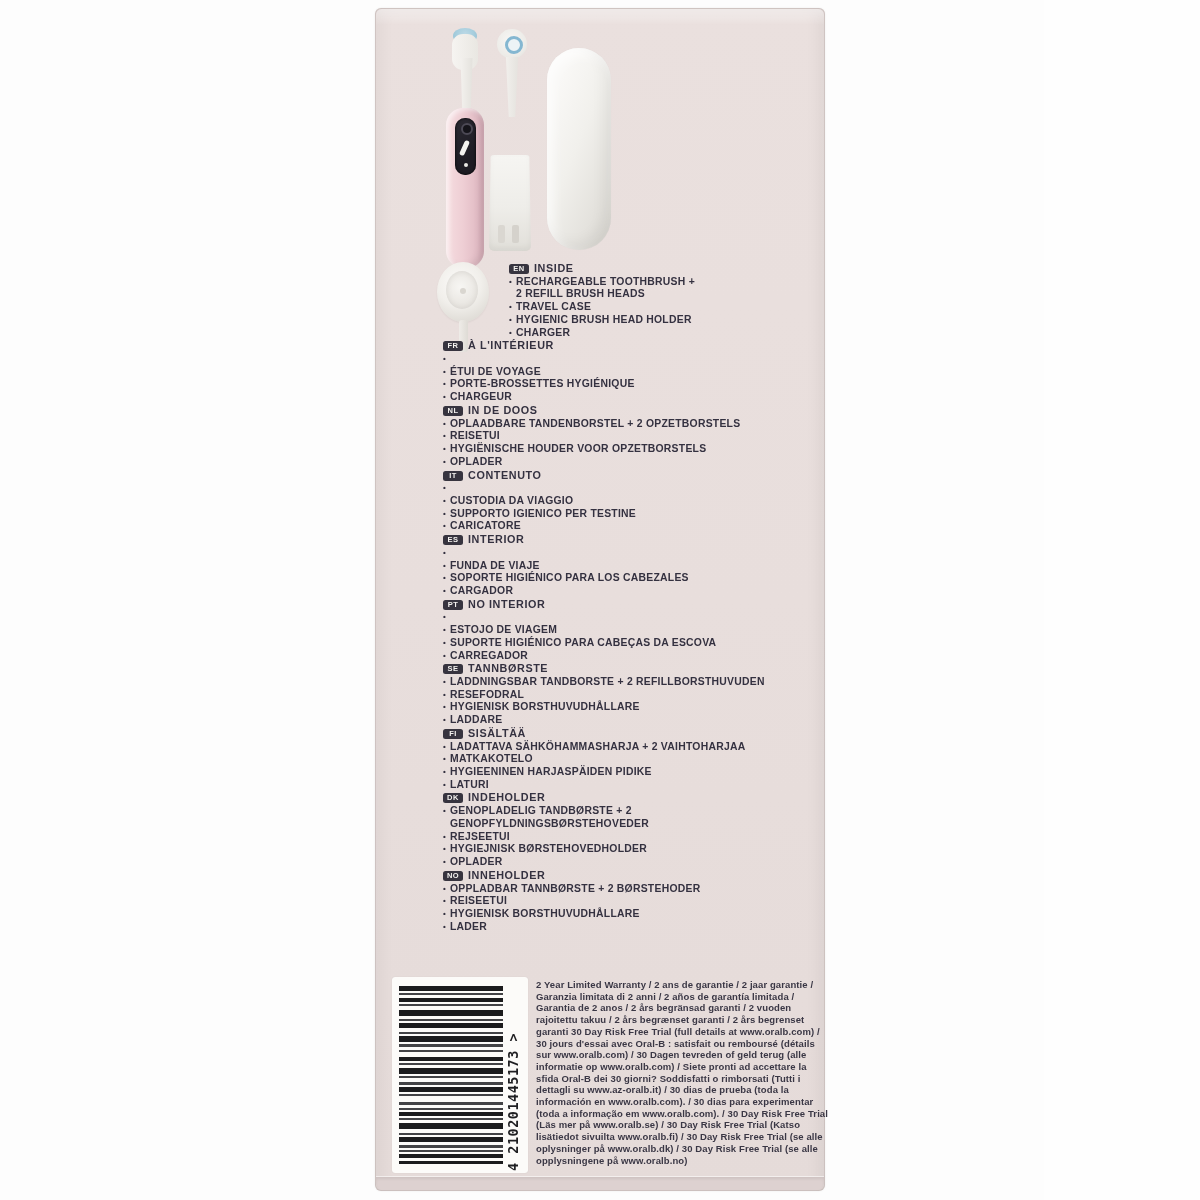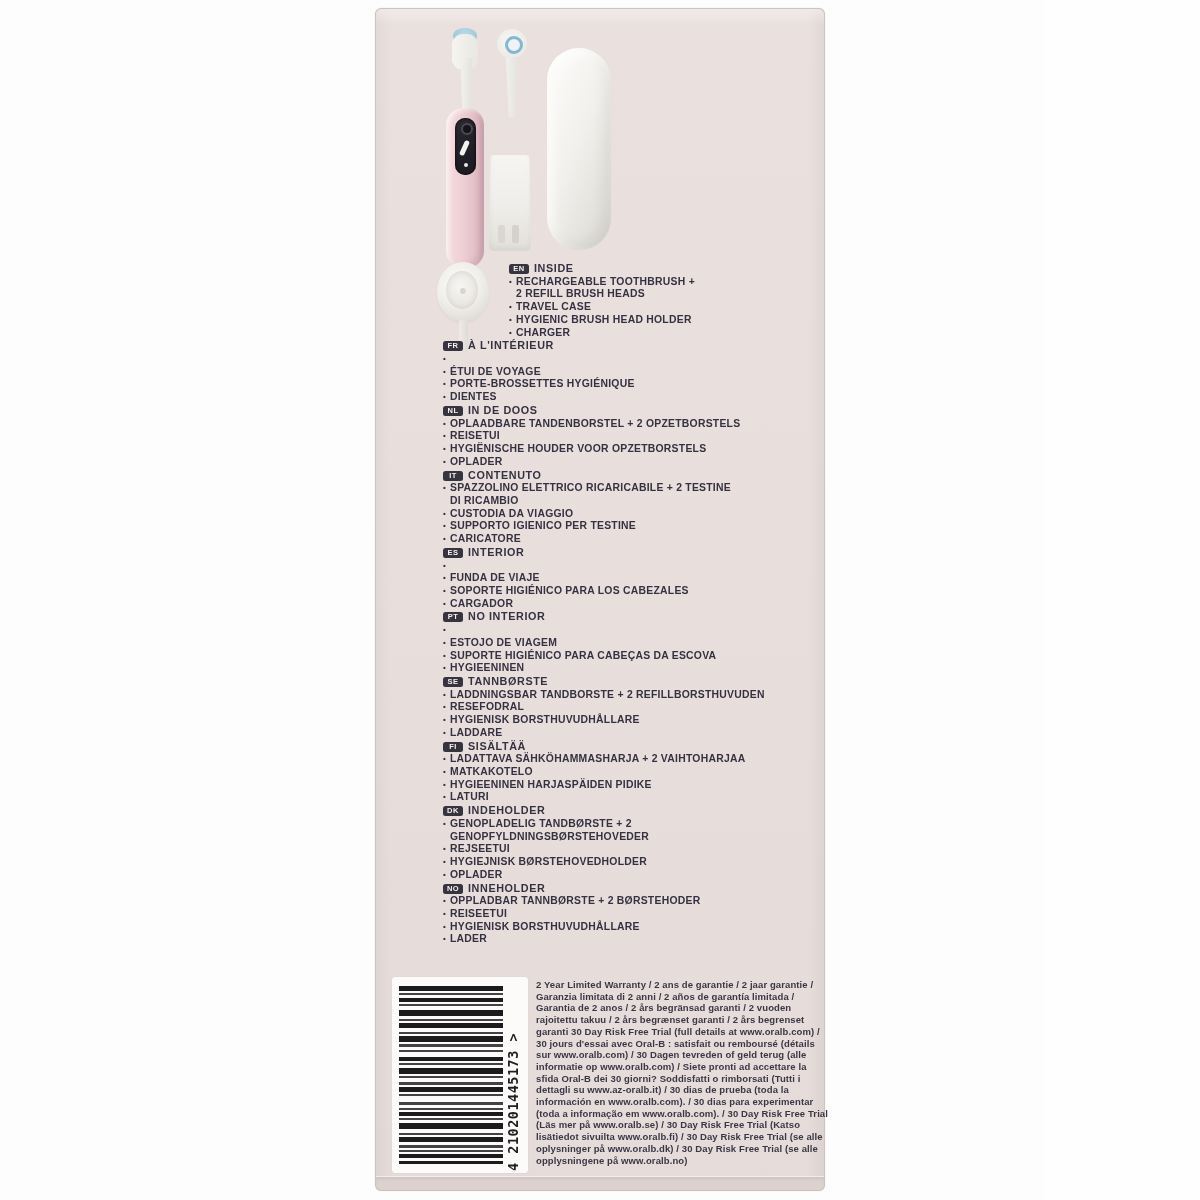--- a/index.html
+++ b/index.html
@@ -190,21 +190,21 @@
           <div class="item">
             <span class="bullet">•</span>
             <span class="item-text">ÉTUI DE VOYAGE</span>
           </div>
           <div class="item">
             <span class="bullet">•</span>
             <span class="item-text">PORTE-BROSSETTES HYGIÉNIQUE</span>
           </div>
           <div class="item">
             <span class="bullet">•</span>
-            <span class="item-text">DIENTES</span>
+            <span class="item-text">CHARGEUR</span>
           </div>
         </div>
         <div class="lang-section">
           <div class="lang-title"><span class="lang-badge">NL</span><span class="lang-title-text">IN DE DOOS</span></div>
           <div class="item">
             <span class="bullet">•</span>
             <span class="item-text">OPLAADBARE TANDENBORSTEL + 2 OPZETBORSTELS</span>
           </div>
           <div class="item">
             <span class="bullet">•</span>
@@ -216,22 +216,20 @@
           </div>
           <div class="item">
             <span class="bullet">•</span>
             <span class="item-text">OPLADER</span>
           </div>
         </div>
         <div class="lang-section">
           <div class="lang-title"><span class="lang-badge">IT</span><span class="lang-title-text">CONTENUTO</span></div>
           <div class="item">
             <span class="bullet">•</span>
-            <span class="item-text">SPAZZOLINO ELETTRICO RICARICABILE + 2 TESTINE
-DI RICAMBIO</span>
           </div>
           <div class="item">
             <span class="bullet">•</span>
             <span class="item-text">CUSTODIA DA VIAGGIO</span>
           </div>
           <div class="item">
             <span class="bullet">•</span>
             <span class="item-text">SUPPORTO IGIENICO PER TESTINE</span>
           </div>
           <div class="item">
@@ -265,21 +263,21 @@
           <div class="item">
             <span class="bullet">•</span>
             <span class="item-text">ESTOJO DE VIAGEM</span>
           </div>
           <div class="item">
             <span class="bullet">•</span>
             <span class="item-text">SUPORTE HIGIÉNICO PARA CABEÇAS DA ESCOVA</span>
           </div>
           <div class="item">
             <span class="bullet">•</span>
-            <span class="item-text">HYGIEENINEN</span>
+            <span class="item-text">CARREGADOR</span>
           </div>
         </div>
         <div class="lang-section">
           <div class="lang-title"><span class="lang-badge">SE</span><span class="lang-title-text">TANNBØRSTE</span></div>
           <div class="item">
             <span class="bullet">•</span>
             <span class="item-text">LADDNINGSBAR TANDBORSTE + 2 REFILLBORSTHUVUDEN</span>
           </div>
           <div class="item">
             <span class="bullet">•</span>

